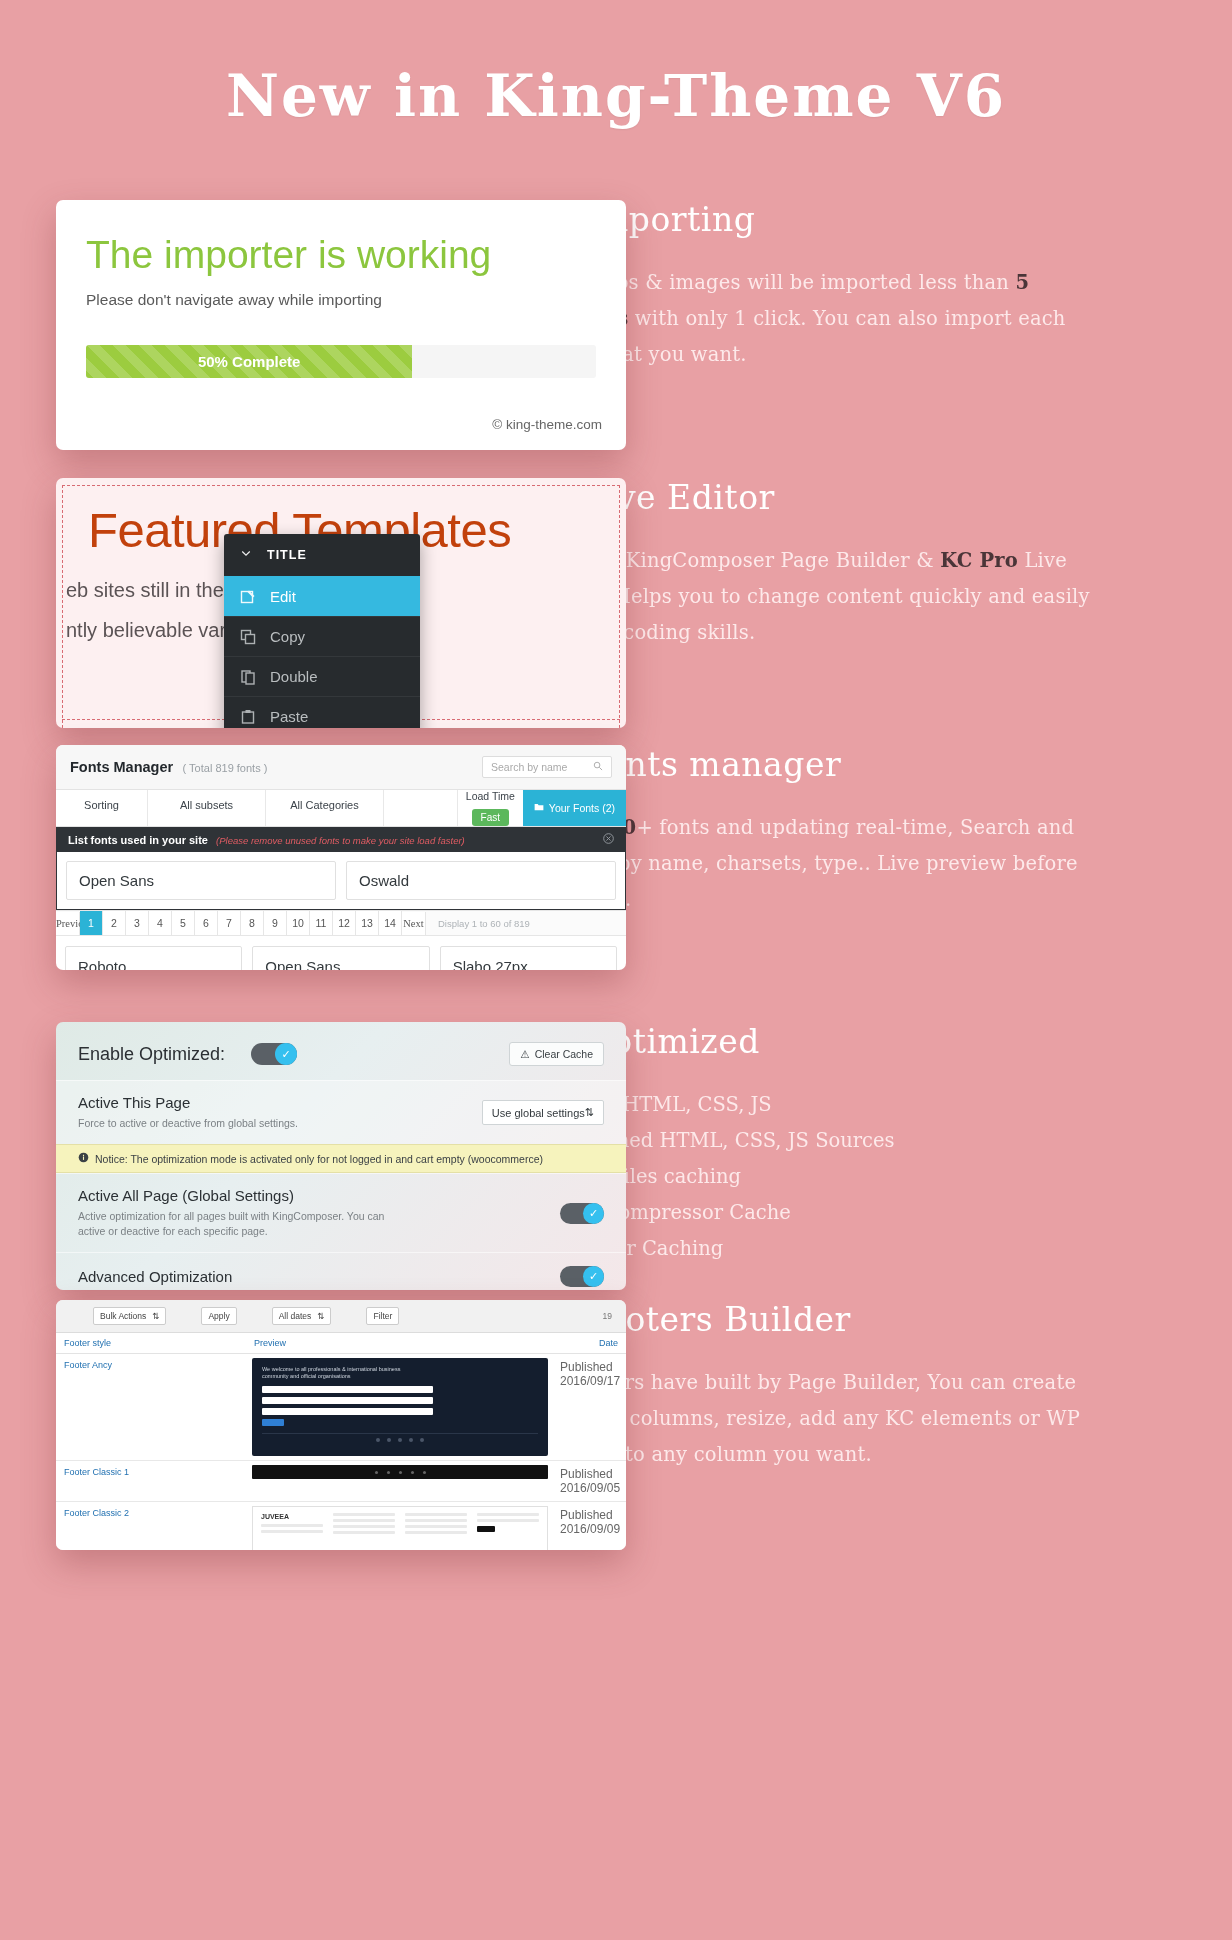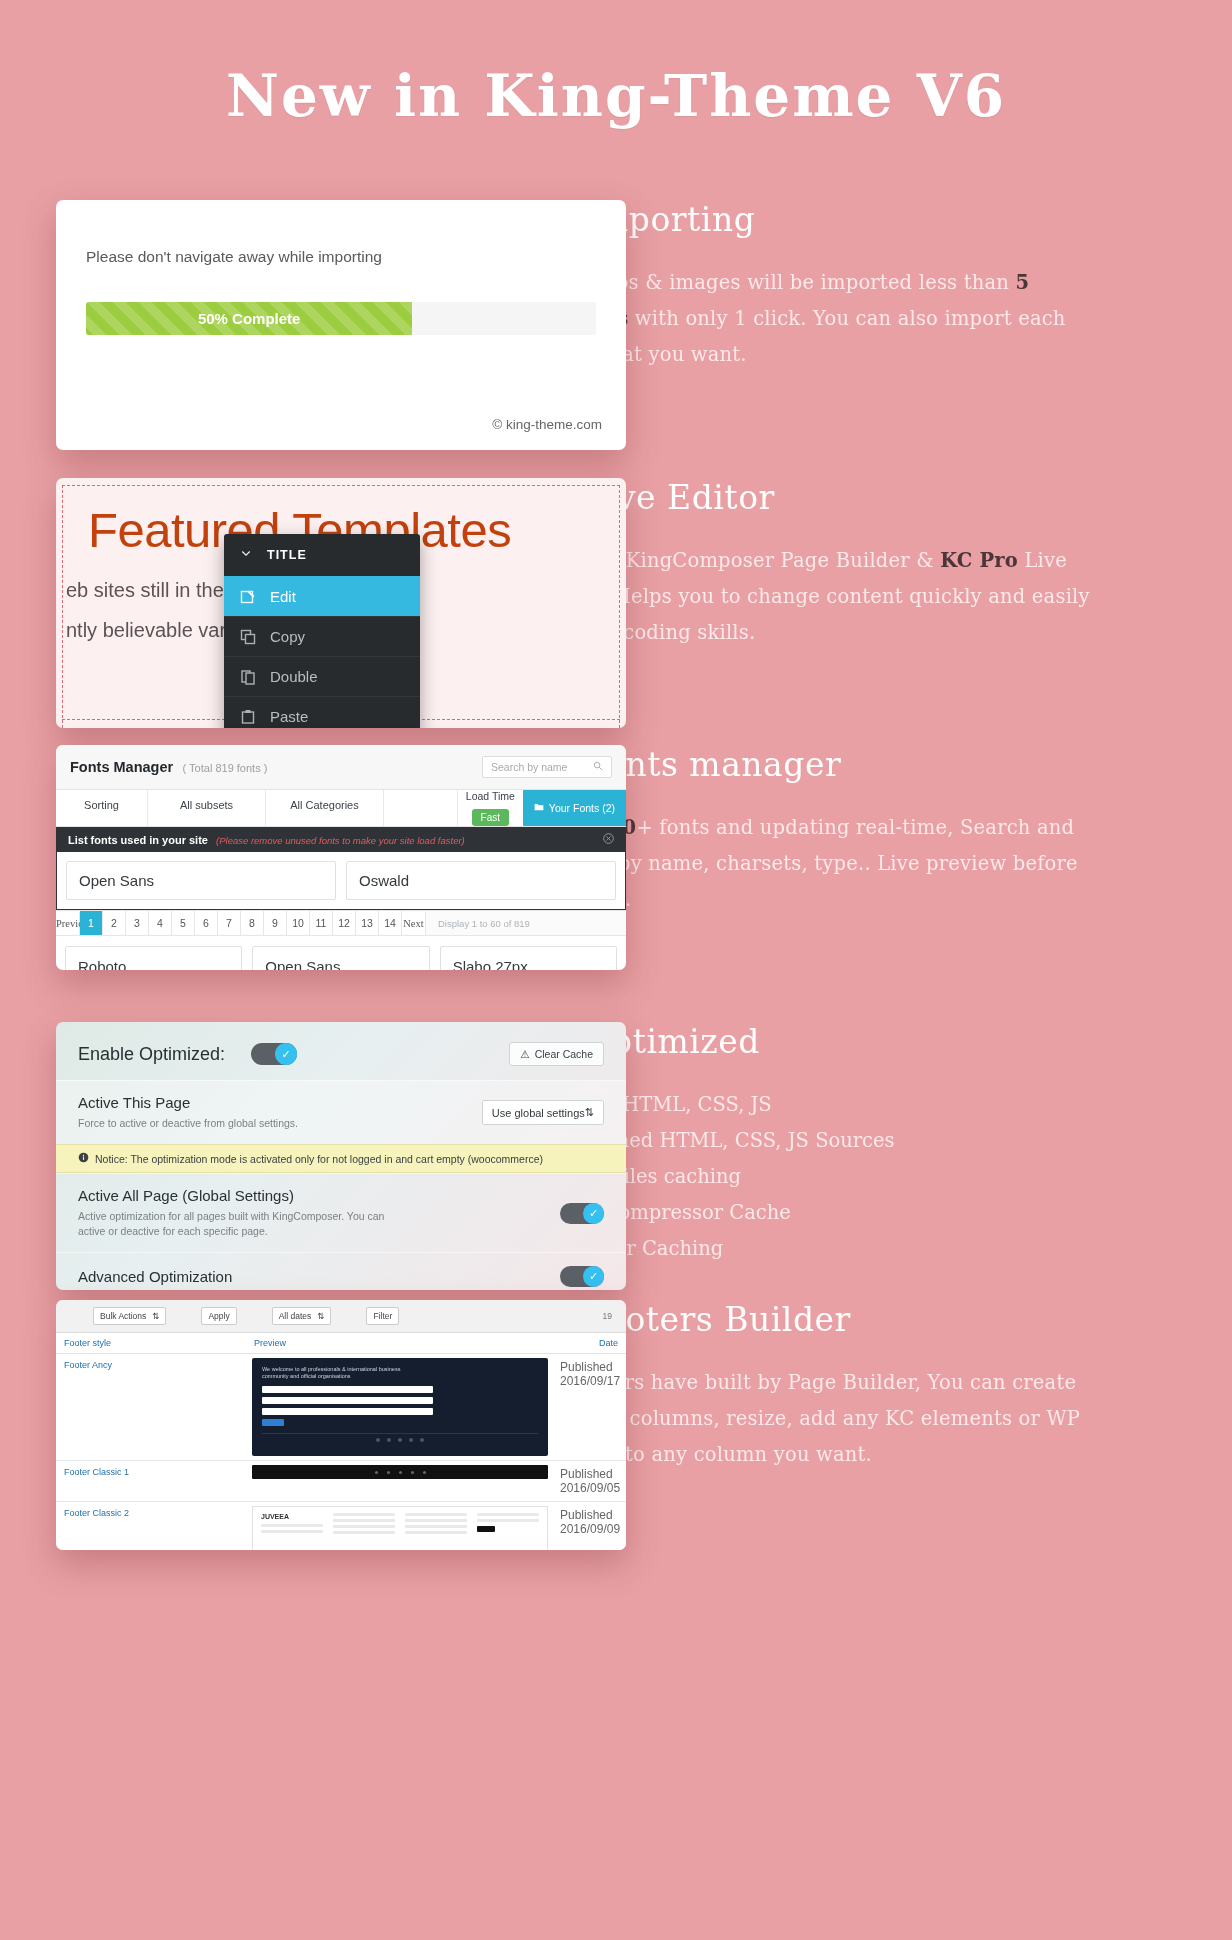--- a/index.html
+++ b/index.html
@@ -231,20 +231,21 @@
 </head>
 <body>
 
 <div class="page">
 
   <h1 class="main-title">New in King-Theme V6</h1>
 
   <div class="section" style="top:200px;">
     <div class="shot-col">
       <div class="shot imp">
+        <h2>The importer is working</h2>
         <p>Please don't navigate away while importing</p>
         <div class="bar-wrap">
           <div class="bar-fill">
             <span>50% Complete</span>
           </div>
         </div>
         <div class="imp-credit">© king-theme.com</div>
       </div>
     </div>
     <div class="text-col">

